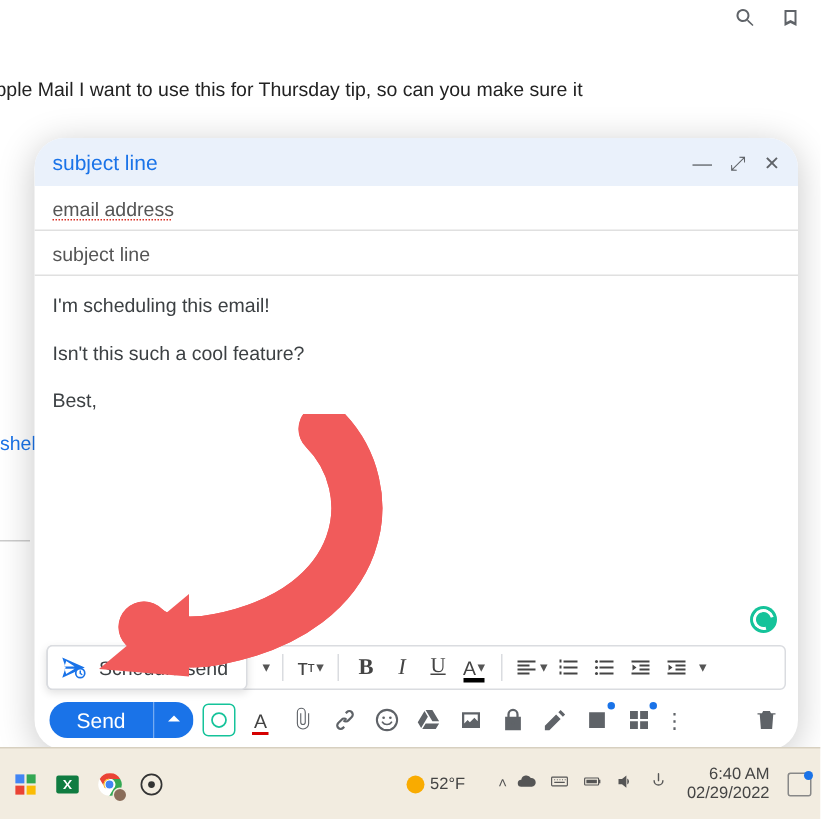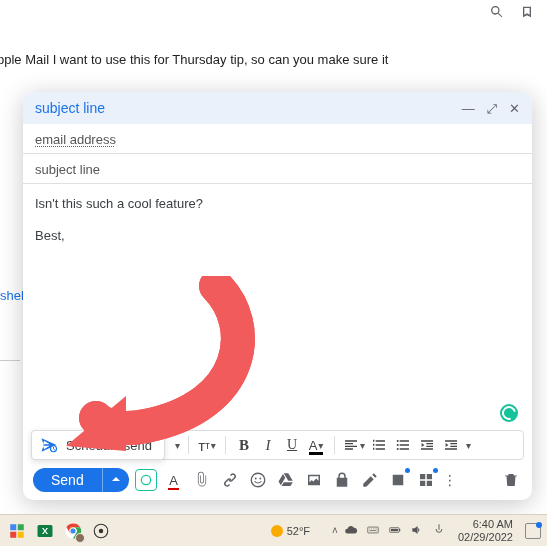--- a/index.html
+++ b/index.html
@@ -15,21 +15,21 @@
   .bg-text { position: absolute; top: 52px; left: -3px; font-size: 13px; color: #222; }
   .bg-link { position: absolute; top: 288px; left: 0; font-size: 13px; color: #1a73e8; }
   .bg-line { position: absolute; top: 360px; left: 0; width: 20px; border-top: 1px solid #ccc; }
 
   
   .compose {
     position: absolute;
     top: 92px; left: 23px;
     width: 509px; height: 408px;
     background: #fff;
-    border-radius: 10px;
+    border-radius: 20px;
     box-shadow: 0 4px 24px rgba(0,0,0,0.22);
     display: flex; flex-direction: column;
     overflow: hidden;
   }
   .compose-header {
     background: #eaf1fb;
     padding: 8px 12px;
     display: flex; align-items: center;
     border-radius: 10px 10px 0 0;
   }
@@ -144,21 +144,21 @@
     position: absolute;
     top: 276px; left: 56px;
     width: 200px; height: 190px;
     z-index: 50;
     pointer-events: none;
   }
 
   
   .taskbar {
     position: absolute; left:0; right:0; bottom:0;
-    height: 32px; background: #f2ece0;
+    height: 48px; background: #f2ece0;
     border-top: 1px solid #d7d0c0;
     display:flex; align-items:center;
     padding: 0 6px; gap: 6px;
     font-size: 11px; color:#444;
   }
   .tb-icon { width:22px; height:22px; border-radius:4px; display:flex; align-items:center; justify-content:center; }
   .tb-icon svg{width:18px;height:18px;}
   .tb-chrome { position:relative; }
   .tb-chrome .avatar{position:absolute;bottom:-1px;right:-1px;width:10px;height:10px;border-radius:50%;background:#8a6d5a;border:1px solid #f2ece0;}
   .tb-spacer{flex:1;}
@@ -200,20 +200,21 @@
   </div>
 
   <div class="field-row">
     <span class="to-field">email address</span>
   </div>
   <div class="field-row">
     <span class="subj-field">subject line</span>
   </div>
 
   <div class="body-area">
+    <p>I'm scheduling this email!</p>
     <p>Isn't this such a cool feature?</p>
     <div class="sig">
       <div>Best,</div>
     </div>
     <div class="grammarly"></div>
   </div>
 
   <div class="fmt-bar">
 
     <div class="schedule-pop">

